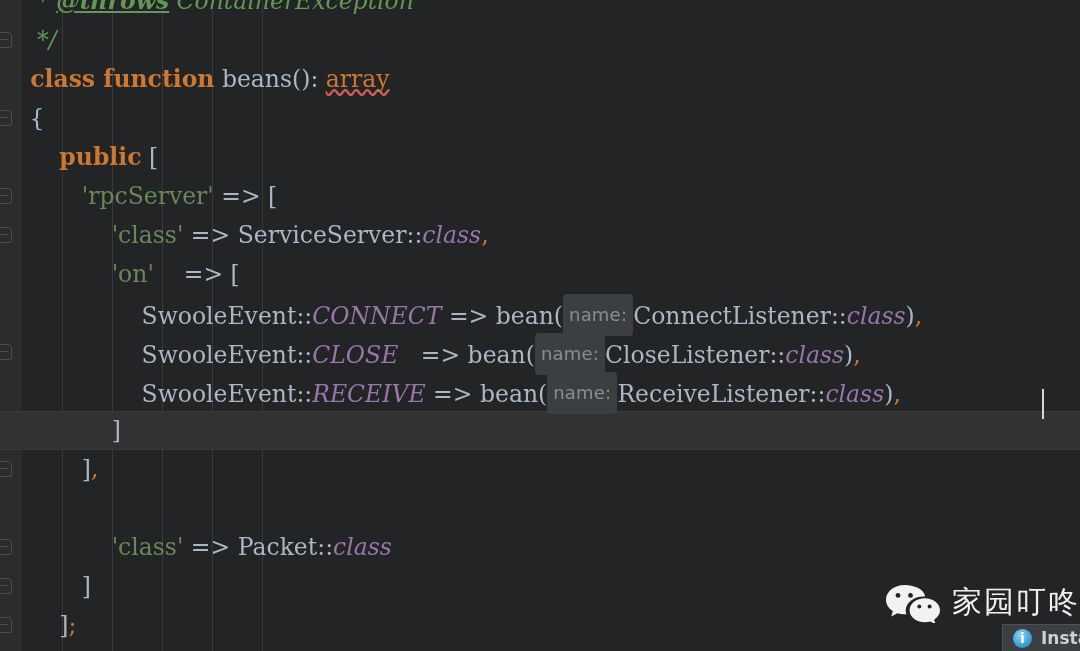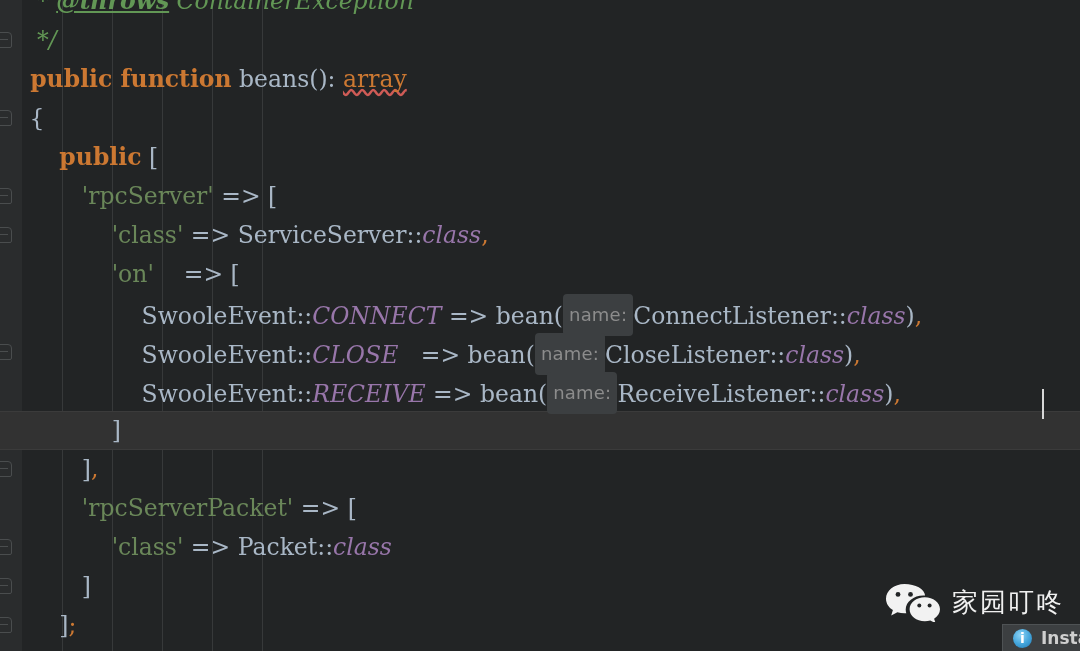--- a/index.html
+++ b/index.html
@@ -114,21 +114,21 @@
   #watermark {
     position: absolute;
     display: flex;
     align-items: center;
     gap: 10px;
   }
   #wechat-logo { display: block; }
   #wm-text {
     color: #f0f0f0;
     font-family: Liberation Sans, sans-serif;
-    font-size: 26px;
+    font-size: 30px;
     letter-spacing: 2px;
   }
 
   
   #notification {
     position: absolute;
     display: flex;
     align-items: center;
     gap: 9px;
     background: #3c3f41;
@@ -177,32 +177,31 @@
 
   <div id="code">
       <div class="indent-guide" style="left: 62px;"></div>
       <div class="indent-guide" style="left: 112px;"></div>
       <div class="indent-guide" style="left: 162px;"></div>
       <div class="indent-guide" style="left: 212px;"></div>
       <div class="indent-guide" style="left: 262px;"></div>
       <div class="current-line" style="top: 411px; background: rgb(50, 50, 50);"></div>
       <div class="line" style="top: -18px;"><span class="txt"><span class="c-comment">  * </span><span class="c-tag">@throws</span><span class="c-comment"> ContainerException</span></span></div>
       <div class="line" style="top: 21px;"><span class="txt"><span class="c-comment">  */</span></span></div>
-      <div class="line" style="top: 60px;"><span class="txt"><span class="c-keyword"> public function</span><span class="c-plain"> beans</span><span class="c-punc">()</span><span class="c-plain">: </span><span class="c-err">array</span></span></div>
+      <div class="line" style="top: 60px;"><span class="txt"><span class="c-keyword"> class function</span><span class="c-plain"> beans</span><span class="c-punc">()</span><span class="c-plain">: </span><span class="c-err">array</span></span></div>
       <div class="line" style="top: 99px;"><span class="txt"><span class="c-punc"> {</span></span></div>
       <div class="line" style="top: 138px;"><span class="txt"><span class="c-plain">     </span><span class="c-keyword">public</span><span class="c-punc"> [</span></span></div>
       <div class="line" style="top: 177px;"><span class="txt"><span class="c-plain">        </span><span class="c-string">'rpcServer'</span><span class="c-op"> =&gt; </span><span class="c-punc">[</span></span></div>
       <div class="line" style="top: 255px;"><span class="txt"><span class="c-plain">            </span><span class="c-string">'on'</span><span class="c-op">    =&gt; </span><span class="c-punc">[</span></span></div>
       <div class="line" style="top: 216px;"><span class="txt"><span class="c-plain">            </span><span class="c-string">'class'</span><span class="c-op"> =&gt; </span><span class="c-plain">ServiceServer</span><span class="c-punc">::</span><span class="c-const">class</span><span class="c-comma">,</span></span></div>
       <div class="line" style="top: 294px;"><span class="txt"><span class="c-plain">                </span><span class="c-plain">SwooleEvent</span><span class="c-punc">::</span><span class="c-const">CONNECT</span><span class="c-op"> =&gt; </span><span class="c-plain">bean</span><span class="c-punc">(</span><span class="hint">name:</span><span class="c-plain">ConnectListener</span><span class="c-punc">::</span><span class="c-const">class</span><span class="c-punc">)</span><span class="c-comma">,</span></span></div>
       <div class="line" style="top: 333px;"><span class="txt"><span class="c-plain">                </span><span class="c-plain">SwooleEvent</span><span class="c-punc">::</span><span class="c-const">CLOSE</span><span class="c-op">   =&gt; </span><span class="c-plain">bean</span><span class="c-punc">(</span><span class="hint">name:</span><span class="c-plain">CloseListener</span><span class="c-punc">::</span><span class="c-const">class</span><span class="c-punc">)</span><span class="c-comma">,</span></span></div>
       <div class="line" style="top: 372px;"><span class="txt"><span class="c-plain">                </span><span class="c-plain">SwooleEvent</span><span class="c-punc">::</span><span class="c-const">RECEIVE</span><span class="c-op"> =&gt; </span><span class="c-plain">bean</span><span class="c-punc">(</span><span class="hint">name:</span><span class="c-plain">ReceiveListener</span><span class="c-punc">::</span><span class="c-const">class</span><span class="c-punc">)</span><span class="c-comma">,</span></span></div>
       <div class="line" style="top: 411px;"><span class="txt"><span class="c-plain">            </span><span class="c-punc">]</span></span></div>
       <div class="line" style="top: 450px;"><span class="txt"><span class="c-plain">        </span><span class="c-punc">]</span><span class="c-comma">,</span></span></div>
-      <div class="line" style="top: 489px;"><span class="txt"><span class="c-plain">        </span><span class="c-string">'rpcServerPacket'</span><span class="c-op"> =&gt; </span><span class="c-punc">[</span></span></div>
       <div class="line" style="top: 528px;"><span class="txt"><span class="c-plain">            </span><span class="c-string">'class'</span><span class="c-op"> =&gt; </span><span class="c-plain">Packet</span><span class="c-punc">::</span><span class="c-const">class</span></span></div>
       <div class="line" style="top: 567px;"><span class="txt"><span class="c-plain">        </span><span class="c-punc">]</span></span></div>
       <div class="line" style="top: 606px;"><span class="txt"><span class="c-plain">     </span><span class="c-punc">]</span><span class="c-comma">;</span></span></div>
     </div>
 
   <div id="caret" style="left: 1042px; top: 389px;"></div>
 
   <div id="watermark" style="left: 884px; top: 582px;">
     <span>
       <svg id="wechat-logo" width="58" height="40" viewBox="0 0 58 40" xmlns="http://www.w3.org/2000/svg">

